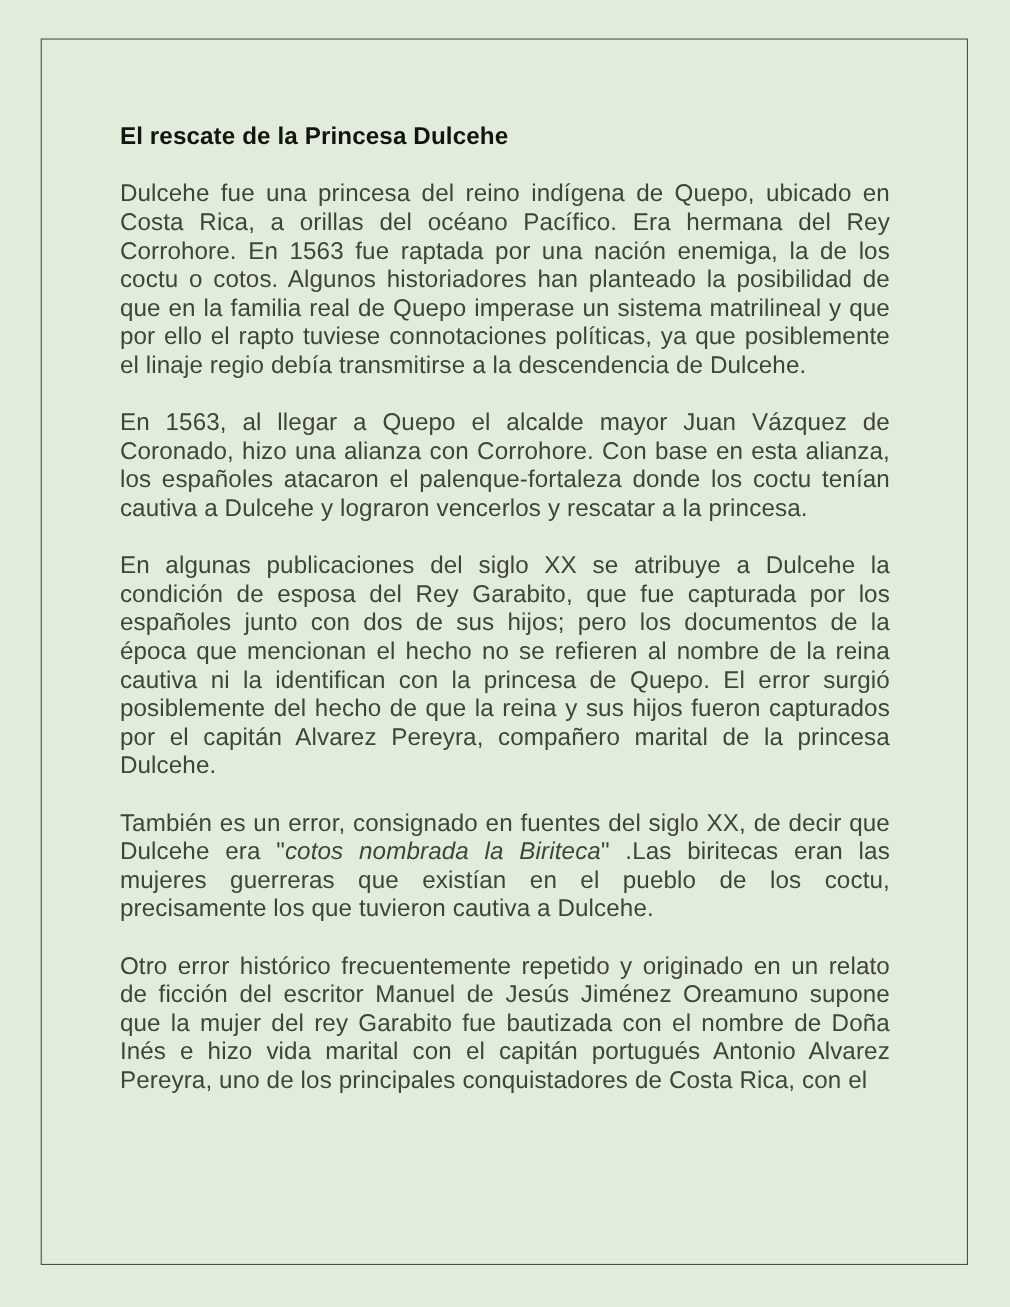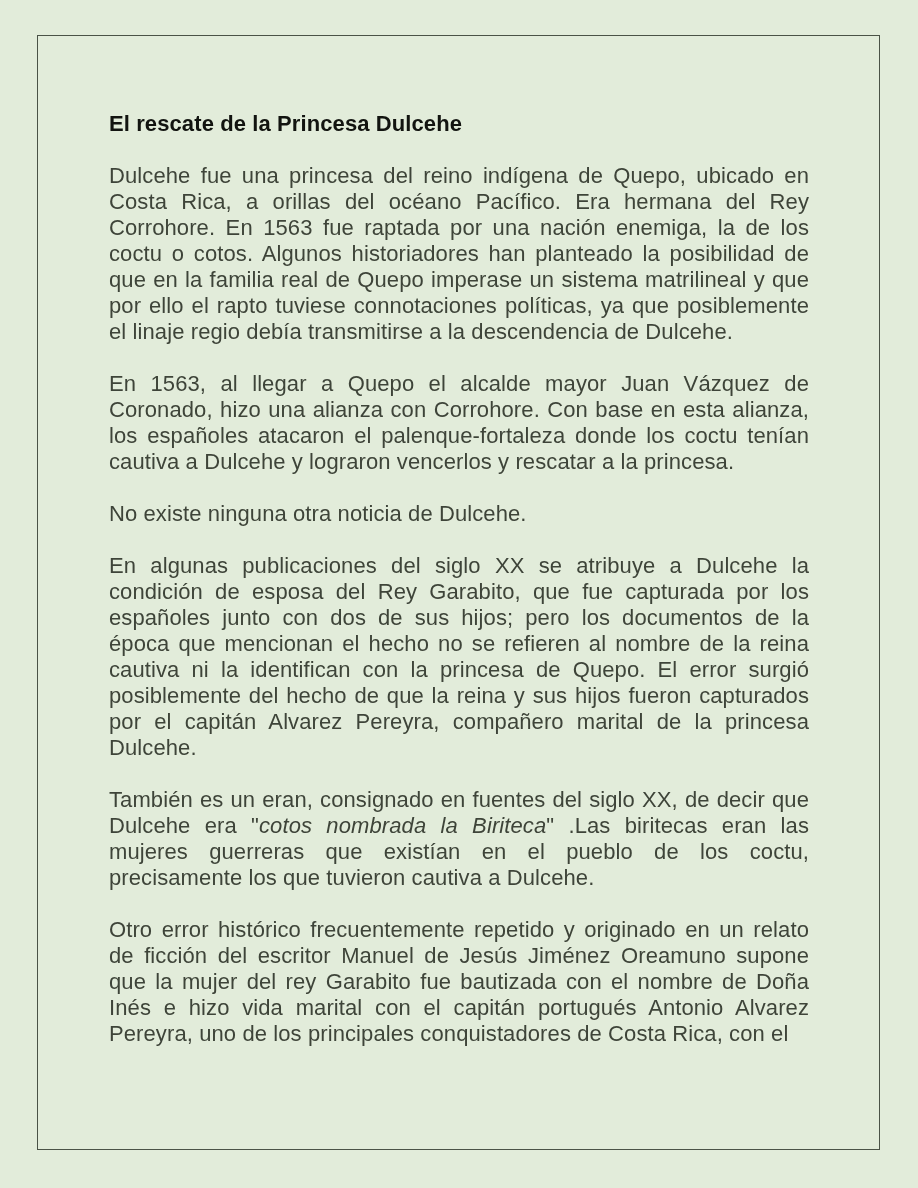--- a/index.html
+++ b/index.html
@@ -60,20 +60,19 @@
 </head>
 <body>
 
 <div class="page">
   <div class="frame">
     <div class="content">
       <div class="title">El rescate de la Princesa Dulcehe</div>
       <div class="body" id="article-body">
           <p><span>Dulcehe fue una princesa del reino indígena de Quepo, ubicado en Costa Rica, a orillas del océano Pacífico. Era hermana del Rey Corrohore. En 1563 fue raptada por una nación enemiga, la de los coctu o cotos. Algunos historiadores han planteado la posibilidad de que en la familia real de Quepo imperase un sistema matrilineal y que por ello el rapto tuviese connotaciones políticas, ya que posiblemente el linaje regio debía transmitirse a la descendencia de Dulcehe.</span></p>
           <p><span>En 1563, al llegar a Quepo el alcalde mayor Juan Vázquez de Coronado, hizo una alianza con Corrohore. Con base en esta alianza, los españoles atacaron el palenque-fortaleza donde los coctu tenían cautiva a Dulcehe y lograron vencerlos y rescatar a la princesa.</span></p>
-          <p><span>No existe ninguna otra noticia de Dulcehe.</span></p>
           <p><span>En algunas publicaciones del siglo XX se atribuye a Dulcehe la condición de esposa del Rey Garabito, que fue capturada por los españoles junto con dos de sus hijos; pero los documentos de la época que mencionan el hecho no se refieren al nombre de la reina cautiva ni la identifican con la princesa de Quepo. El error surgió posiblemente del hecho de que la reina y sus hijos fueron capturados por el capitán Alvarez Pereyra, compañero marital de la princesa Dulcehe.</span></p>
-          <p><span>También es un eran,  consignado en fuentes del siglo XX, de decir que Dulcehe era "</span><span class="italic">cotos nombrada la Biriteca</span><span>" .Las biritecas eran las mujeres guerreras que existían en el pueblo de los coctu, precisamente los que tuvieron cautiva a Dulcehe.</span></p>
+          <p><span>También es un error,  consignado en fuentes del siglo XX, de decir que Dulcehe era "</span><span class="italic">cotos nombrada la Biriteca</span><span>" .Las biritecas eran las mujeres guerreras que existían en el pueblo de los coctu, precisamente los que tuvieron cautiva a Dulcehe.</span></p>
           <p><span>Otro error histórico frecuentemente repetido y originado en un relato de ficción del escritor Manuel de Jesús Jiménez Oreamuno supone que la mujer del rey Garabito fue bautizada con el nombre de Doña Inés e hizo vida marital con el capitán portugués Antonio Alvarez Pereyra, uno de los principales conquistadores de Costa Rica, con el</span></p>
         </div>
     </div>
   </div>
 </div>
 
 </body></html>

